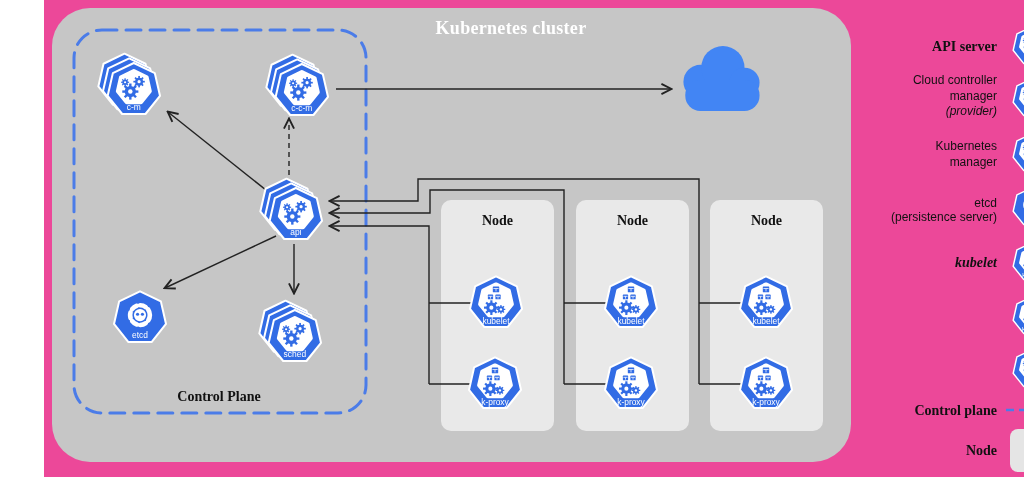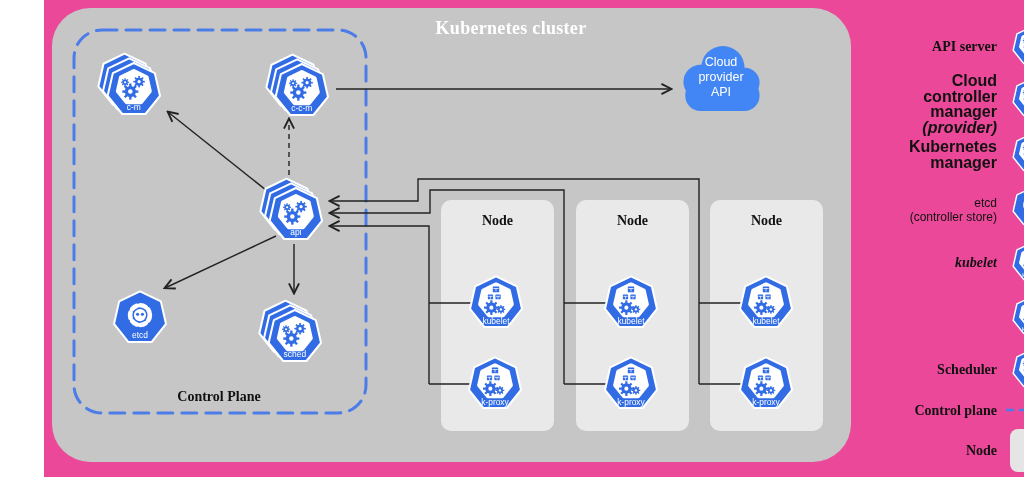--- a/index.html
+++ b/index.html
@@ -22,21 +22,21 @@
   .ilabel{fill:#ffffff;font-family:"Liberation Sans",sans-serif;font-size:14.5px;
           text-anchor:middle;}
   
   .cloud-svg{position:absolute;left:630px;top:40px;}
   .cloud-text{position:absolute;left:630px;top:55px;width:94px;text-align:center;
               color:#fff;font-family:"Liberation Sans",sans-serif;font-size:12.5px;line-height:1.2;}
   
   .lg-label{position:absolute;right:71px;left:830px;text-align:right;color:#111;}
   .lg-serif{font-family:"Liberation Serif",serif;font-weight:bold;font-size:14px;}
   .lg-serif-i{font-family:"Liberation Serif",serif;font-weight:bold;font-style:italic;font-size:14px;}
-  .lg-sans-b{font-family:"Liberation Sans",sans-serif;font-weight:bold;font-size:16px;line-height:15.5px;}
+  .lg-sans-b{font-family:"Liberation Sans",sans-serif;font-weight:normal;font-size:12px;line-height:15.5px;}
   .lg-sans{font-family:"Liberation Sans",sans-serif;font-size:12px;line-height:14px;}
   .lg-it{font-style:italic;}
   .legend-node-box{position:absolute;left:966px;top:429px;width:43px;height:43px;
                    background:#e5e5e5;border-radius:8px;}
 </style>
 </head>
 <body>
 
 <div class="stage">
 
@@ -208,25 +208,20 @@
   </svg>
 
   <svg class="cloud-svg" width="94" height="76" viewBox="0 0 100 80">
     <g fill="#4285f4">
       <circle cx="28" cy="44" r="18"></circle>
       <circle cx="52" cy="29" r="23"></circle>
       <circle cx="75" cy="45" r="16"></circle>
       <rect x="12" y="42" width="79" height="33" rx="16"></rect>
     </g>
   </svg>
-  <div class="cloud-text">
-    <div>Cloud</div>
-    <div>provider</div>
-    <div>API</div>
-  </div>
 
   <div class="lg-label lg-serif" style="top:39px">API server</div>
   <svg class="icon" style="left:967px;top:25px;width:42px;height:42px" viewBox="0 0 100 100">
     <use href="#hept"></use>
       <use href="#glyph-gears"></use>
     <text class="ilabel" x="50" y="85">api</text>
   </svg>
 
   <div class="lg-label lg-sans-b" style="top:73px">
     <div>Cloud controller</div>
@@ -244,42 +239,41 @@
     <div>manager</div>
   </div>
   <svg class="icon" style="left:967px;top:132px;width:42px;height:42px" viewBox="0 0 100 100">
     <use href="#hept"></use>
       <use href="#glyph-gears"></use>
     <text class="ilabel" x="50" y="85">c-m</text>
   </svg>
 
   <div class="lg-label lg-sans" style="top:196px">
     <div>etcd</div>
-    <div>(controller store)</div>
+    <div>(persistence server)</div>
   </div>
   <svg class="icon" style="left:967px;top:186px;width:42px;height:42px" viewBox="0 0 100 100">
     <use href="#hept"></use>
       <use href="#glyph-etcd"></use>
     <text class="ilabel" x="50" y="84">etcd</text>
   </svg>
 
   <div class="lg-label lg-serif-i" style="top:255px">kubelet</div>
   <svg class="icon" style="left:967px;top:241px;width:42px;height:42px" viewBox="0 0 100 100">
     <use href="#hept"></use>
       <use href="#glyph-boxes"></use>
     <text class="ilabel" x="50" y="86">kubelet</text>
   </svg>
 
   <svg class="icon" style="left:967px;top:295px;width:42px;height:42px" viewBox="0 0 100 100">
     <use href="#hept"></use>
       <use href="#glyph-boxes"></use>
     <text class="ilabel" x="50" y="86">k-proxy</text>
   </svg>
 
-  <div class="lg-label lg-serif" style="top:362px">Scheduler</div>
   <svg class="icon" style="left:967px;top:348px;width:42px;height:42px" viewBox="0 0 100 100">
     <use href="#hept"></use>
       <use href="#glyph-gears"></use>
     <text class="ilabel" x="50" y="85">sched</text>
   </svg>
 
   <div class="lg-label lg-serif" style="top:403px">Control plane</div>
   <svg class="overlay" style="left:960px;top:404px" width="64" height="12" viewBox="0 0 64 12">
     <line x1="2" y1="6" x2="62" y2="6" stroke="#4b7ce8" stroke-width="2.5" stroke-dasharray="8 5"></line>
   </svg>

